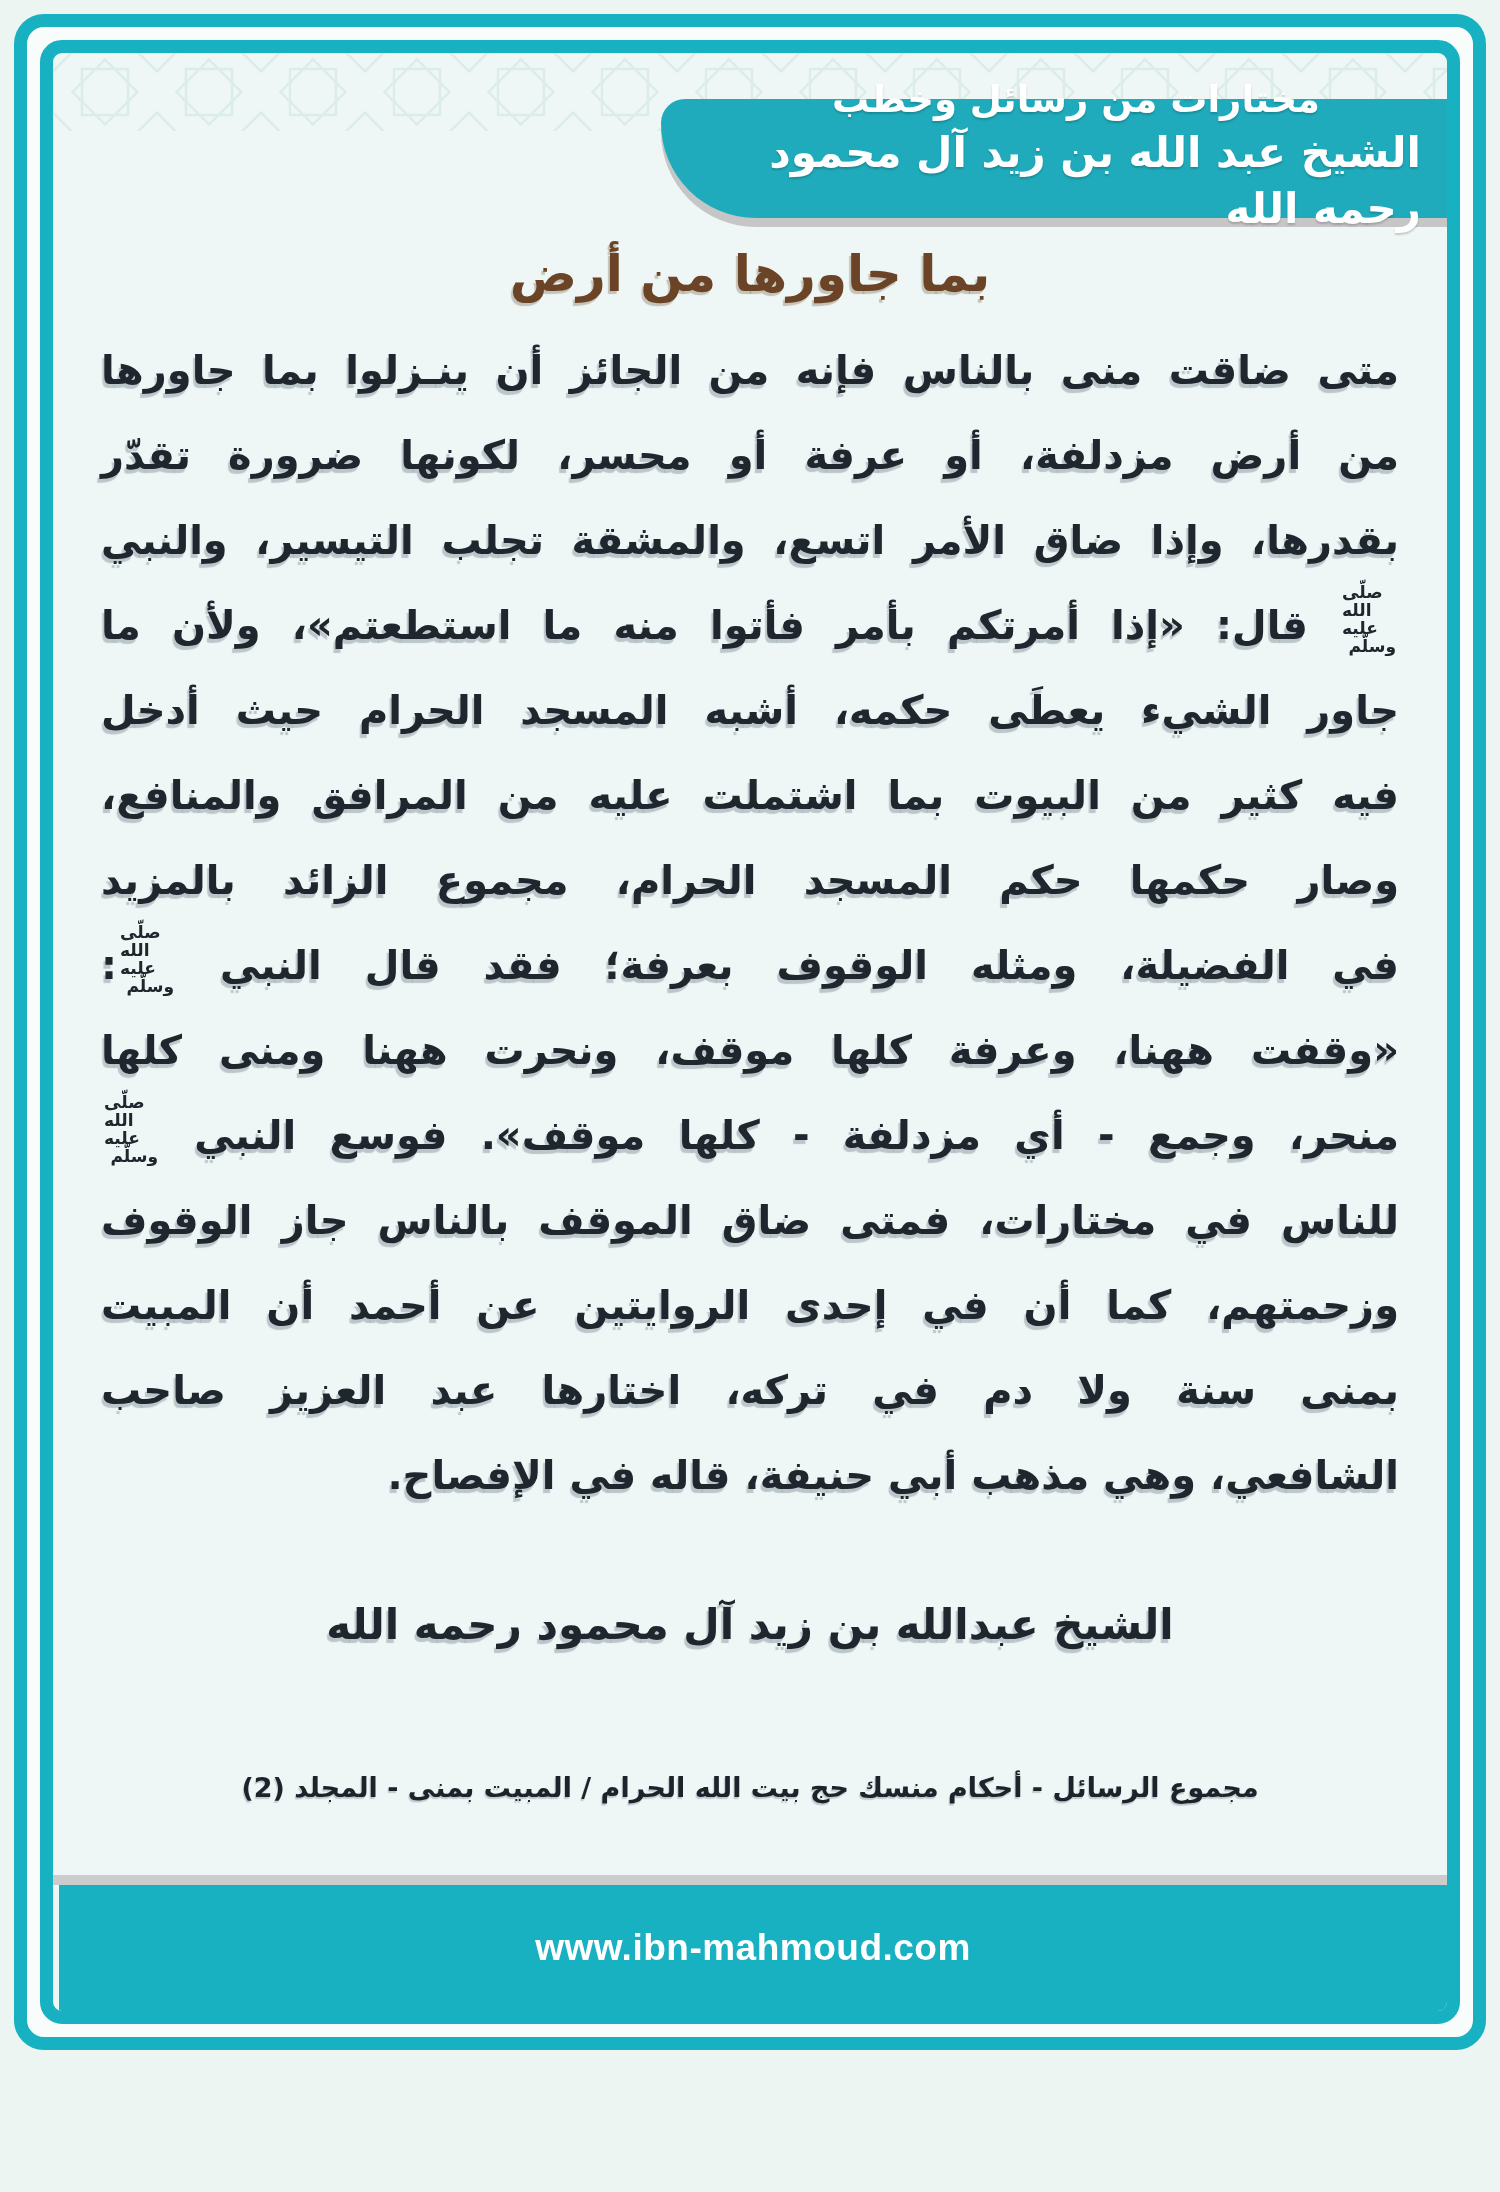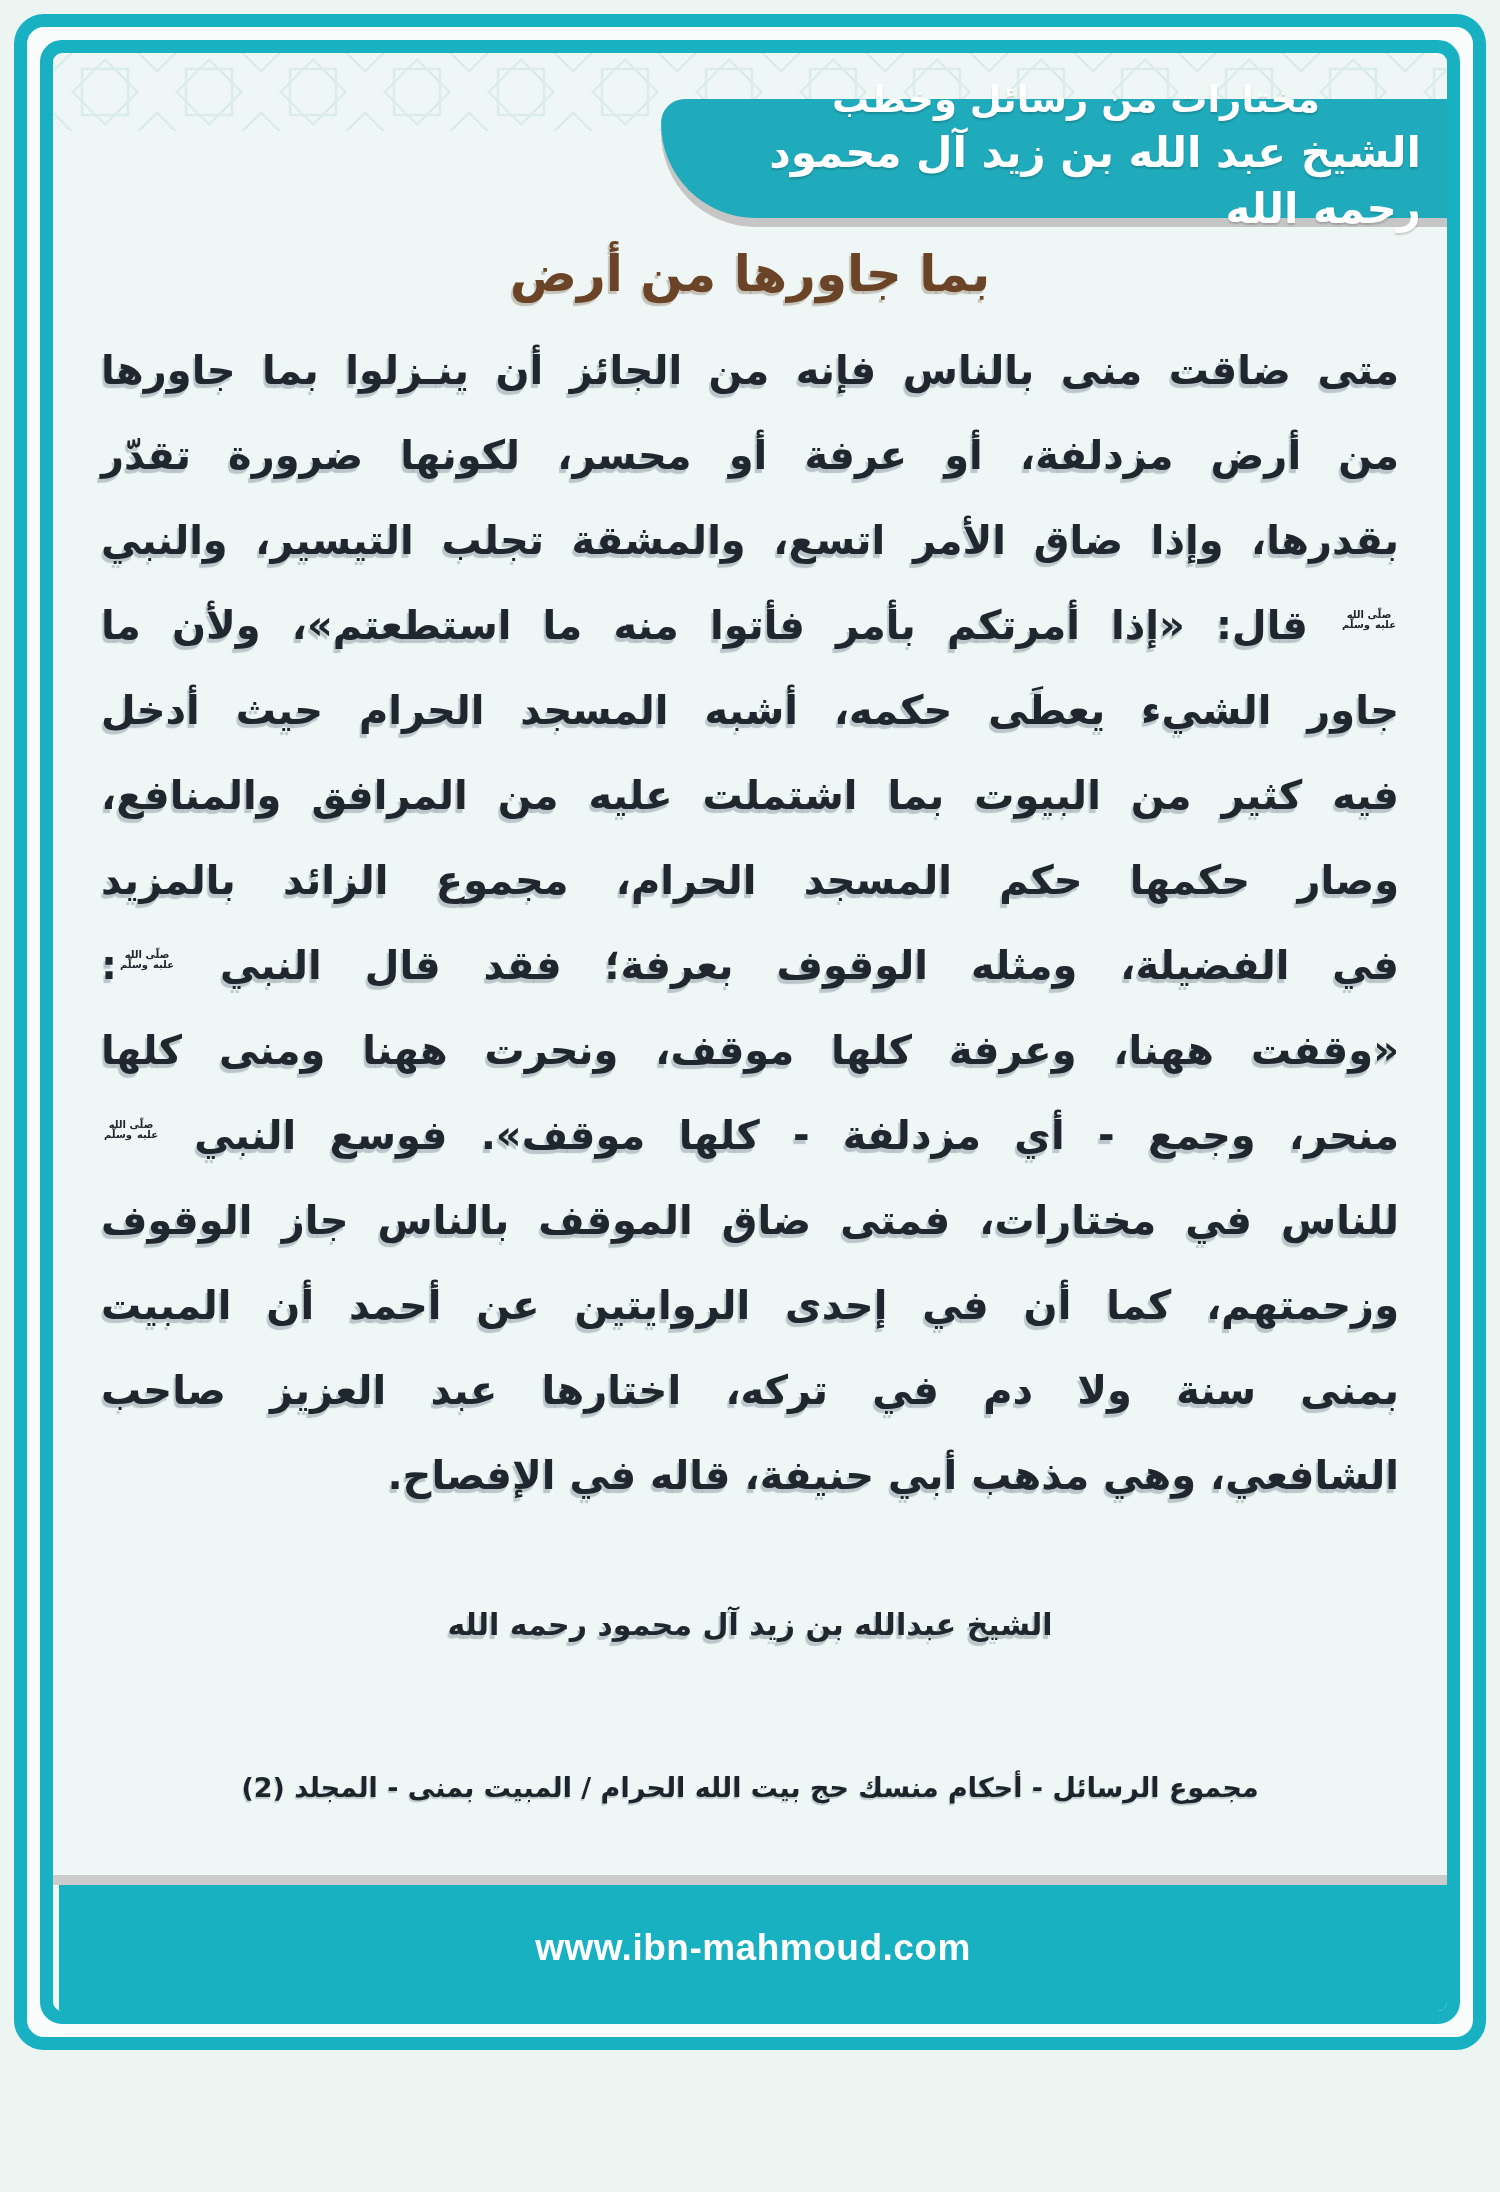--- a/index.html
+++ b/index.html
@@ -17,24 +17,24 @@
     border-radius:24px 0 0 95px;box-shadow:0 9px 0 var(--shadow-gray);z-index:3;
     display:flex;flex-direction:column;justify-content:center;align-items:center;padding:4px 26px 10px 70px;}
   .banner-line1{color:#fff;font-weight:bold;font-size:37px;line-height:50px;text-shadow:0 2px 2px rgba(0,0,0,.18);}
   .banner-line2{color:#fff;font-weight:bold;font-size:42px;line-height:56px;text-shadow:0 2px 2px rgba(0,0,0,.18);}
   .doc-title{position:relative;z-index:2;margin:175px 40px 0;text-align:center;color:var(--brown);
     font-weight:bold;font-size:50px;line-height:92px;text-shadow:-2px 3px 1px rgba(90,58,30,.28);}
   .body-text{position:relative;z-index:2;margin:8px 48px 0;direction:rtl;color:var(--ink);font-weight:bold;
     font-size:40px;text-shadow:-2px 4px 1px rgba(146,158,167,.55);}
   .body-line{line-height:85px;height:85px;text-align:justify;text-align-last:justify;white-space:nowrap;overflow:visible;}
   .body-line.last{text-align-last:right;}
-  .pbuh{display:inline-block;width:54px;font-size:10px;line-height:1.05;font-weight:bold;vertical-align:middle;
-    text-align:center;white-space:normal;margin:0 3px;transform:translateY(-8px);text-shadow:none;}
+  .pbuh{display:inline-block;width:54px;font-size:17px;line-height:1.05;font-weight:bold;vertical-align:middle;
+    text-align:left;white-space:normal;margin:0 3px;transform:translateY(-8px);text-shadow:none;}
   .signature{position:relative;z-index:2;margin:76px 48px 12px;text-align:center;color:var(--ink);font-weight:bold;
-    font-size:30px;line-height:62px;text-shadow:-2px 4px 1px rgba(146,158,167,.55);}
+    font-size:42px;line-height:62px;text-shadow:-2px 4px 1px rgba(146,158,167,.55);}
   .reference{position:relative;z-index:2;margin:112px 48px 0;text-align:center;color:#1c232b;font-weight:bold;
     font-size:27px;line-height:40px;text-shadow:-1px 2px 1px rgba(146,158,167,.5);}
   .footer-shadow{position:absolute;bottom:126px;left:0;right:0;height:10px;background:#cccccc;z-index:2;}
   .footer-band{position:absolute;bottom:0;left:6px;right:0;height:126px;background:var(--teal);z-index:2;
     display:flex;align-items:center;justify-content:center;}
   .footer-url{direction:ltr;color:#fff;font-family:"Liberation Sans",sans-serif;font-weight:bold;font-size:37px;letter-spacing:.5px;}
 </style>
 </head>
 <body>
 

